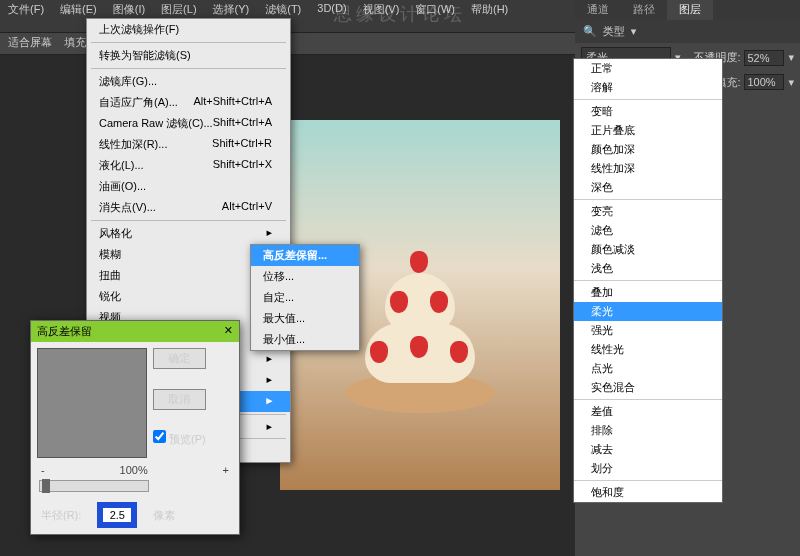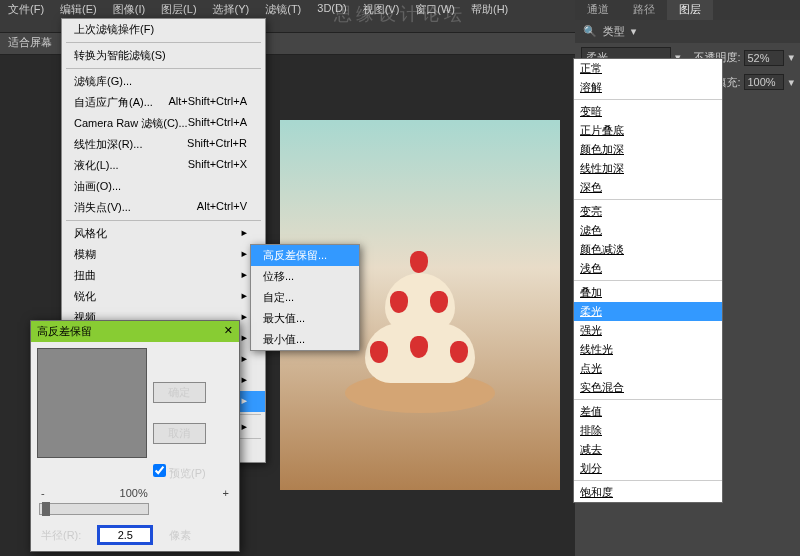--- a/index.html
+++ b/index.html
@@ -2,52 +2,52 @@
 <html><head>
 <meta charset="utf-8">
 <style>
 * { margin: 0; padding: 0; box-sizing: border-box; font-family: "Microsoft YaHei", sans-serif; font-size: 11px; }
 body { background: #2a2a2a; width: 800px; height: 556px; overflow: hidden; position: relative; color: #ccc; }
 .menubar { display: flex; background: #3a3a3a; height: 33px; border-bottom: 1px solid #222; }
 .menubar .item { padding: 2px 8px; cursor: pointer; }
 .toolbar { background: #454545; height: 22px; border-bottom: 1px solid #222; padding: 2px 8px; color: #ccc; }
 .dropdown-menu { position: absolute; background: #eaeaea; color: #000; border: 1px solid #888; box-shadow: 2px 2px 8px rgba(0,0,0,0.5); min-width: 180px; z-index: 100; }
 .dropdown-menu .mi { padding: 3px 18px 3px 12px; display: flex; justify-content: space-between; cursor: pointer; white-space: nowrap; }
-.dropdown-menu .mi.highlighted { background: #3399ff; color: #fff; }
+.dropdown-menu .mi.highlighted { background: #3399ff; color: #fff; font-weight: bold; }
 .dropdown-menu .sep { height: 1px; background: #bbb; margin: 2px 4px; }
 .dropdown-menu .arrow { margin-left: 20px; }
 .canvas-area { position: absolute; left: 280px; top: 120px; width: 280px; height: 370px; background: linear-gradient(180deg, #a8d8d0 0%, #e8dcc8 40%, #b08050 100%); }
 .cake-placeholder { position: absolute; left: 50%; top: 50%; transform: translate(-50%, -40%); width: 160px; height: 180px; }
 .cake-base { position: absolute; bottom: 0; left: 50%; transform: translateX(-50%); width: 150px; height: 40px; background: #d4a574; border-radius: 50%; }
 .cake-mid { position: absolute; bottom: 30px; left: 50%; transform: translateX(-50%); width: 110px; height: 60px; background: #f5e8d0; border-radius: 55px 55px 40px 40px; }
 .cake-top { position: absolute; bottom: 80px; left: 50%; transform: translateX(-50%); width: 70px; height: 60px; background: #f5e8d0; border-radius: 35px 35px 25px 25px; }
 .strawberry { position: absolute; width: 18px; height: 22px; background: #d83030; border-radius: 50% 50% 60% 60%; }
 .panels-right { position: absolute; right: 0; top: 0; width: 225px; background: #454545; height: 556px; }
 .panel-tabs { display: flex; background: #383838; height: 20px; }
 .panel-tabs .tab { padding: 2px 12px; color: #aaa; cursor: pointer; }
 .panel-tabs .tab.active { background: #454545; color: #eee; }
 .layer-row { background: #3a3a3a; padding: 4px 8px; display: flex; align-items: center; gap: 6px; }
 .blend-bar { padding: 4px 6px; display: flex; align-items: center; gap: 4px; }
 .blend-select { background: #393939; border: 1px solid #222; color: #ccc; padding: 2px 4px; width: 90px; }
 .lock-bar { padding: 2px 6px; display: flex; align-items: center; gap: 4px; }
 .blend-dropdown { position: absolute; left: 573px; top: 58px; width: 150px; background: #fff; color: #000; border: 1px solid #666; z-index: 200; max-height: 500px; }
-.blend-dropdown .bi { padding: 2px 6px; cursor: pointer; text-decoration: underline; }
+.blend-dropdown .bi { padding: 2px 17px; cursor: pointer; }
 .blend-dropdown .bi.selected { background: #3399ff; color: #fff; }
 .blend-dropdown .bsep { height: 1px; background: #ccc; margin: 2px 0; }
 .dialog { position: absolute; left: 30px; top: 320px; width: 210px; background: #ededed; border: 1px solid #666; box-shadow: 2px 2px 10px rgba(0,0,0,0.6); z-index: 150; }
 .dialog-title { background: #88cc33; padding: 3px 6px; display: flex; justify-content: space-between; color: #000; }
 .dialog-body { padding: 6px; display: flex; gap: 6px; }
 .preview { width: 110px; height: 110px; background: #888; border: 1px solid #555; }
-.dialog-controls { display: flex; flex-direction: column; gap: 20px; margin-top: 34px; }
+.dialog-controls { display: flex; flex-direction: column; gap: 20px; }
 .dialog-btn { background: #e0e0e0; border: 1px solid #888; padding: 2px 12px; cursor: pointer; text-align: center; }
 .slider-row { padding: 4px 8px; }
 .slider { width: 110px; height: 12px; background: #ddd; position: relative; border: 1px solid #999; }
 .slider-thumb { position: absolute; left: 2px; top: -2px; width: 8px; height: 14px; background: #666; }
 .radius-row { padding: 6px 10px; display: flex; align-items: center; gap: 16px; }
-.radius-input { width: 56px; border: 3px solid #1d4ed8; padding: 1px 2px; text-align: center; }
+.radius-input { width: 40px; border: 6px solid #1d4ed8; padding: 1px 2px; text-align: center; }
 .pct-row { display: flex; justify-content: space-between; padding: 0 10px; font-size: 10px; color: #444; }
 .watermark { position: absolute; top: 2px; left: 50%; transform: translateX(-50%); color: rgba(255,255,255,0.2); font-size: 18px; letter-spacing: 4px; }
 .small-input { background: #393939; border: 1px solid #222; color: #ccc; width: 40px; padding: 1px 2px; text-align: left; }
 </style>
 </head>
 <body>
 
 <div class="watermark">思缘设计论坛</div>
 
 <div class="menubar">
@@ -62,21 +62,21 @@
   <span class="item">窗口(W)</span>
   <span class="item">帮助(H)</span>
 </div>
 
 <div class="toolbar">
   <span>适合屏幕</span>
   &nbsp;&nbsp;
   <span>填充</span>
 </div>
 
-<div class="dropdown-menu" style="left:61px; top:18px;" id="filterMenu">
+<div class="dropdown-menu" style="left:86px; top:18px;" id="filterMenu">
     <div class="mi">
       <span>上次滤镜操作(F)</span>
     </div>
     <div class="sep"></div>
     <div class="mi">
       <span>转换为智能滤镜(S)</span>
     </div>
     <div class="sep"></div>
     <div class="mi">
       <span>滤镜库(G)...</span>

